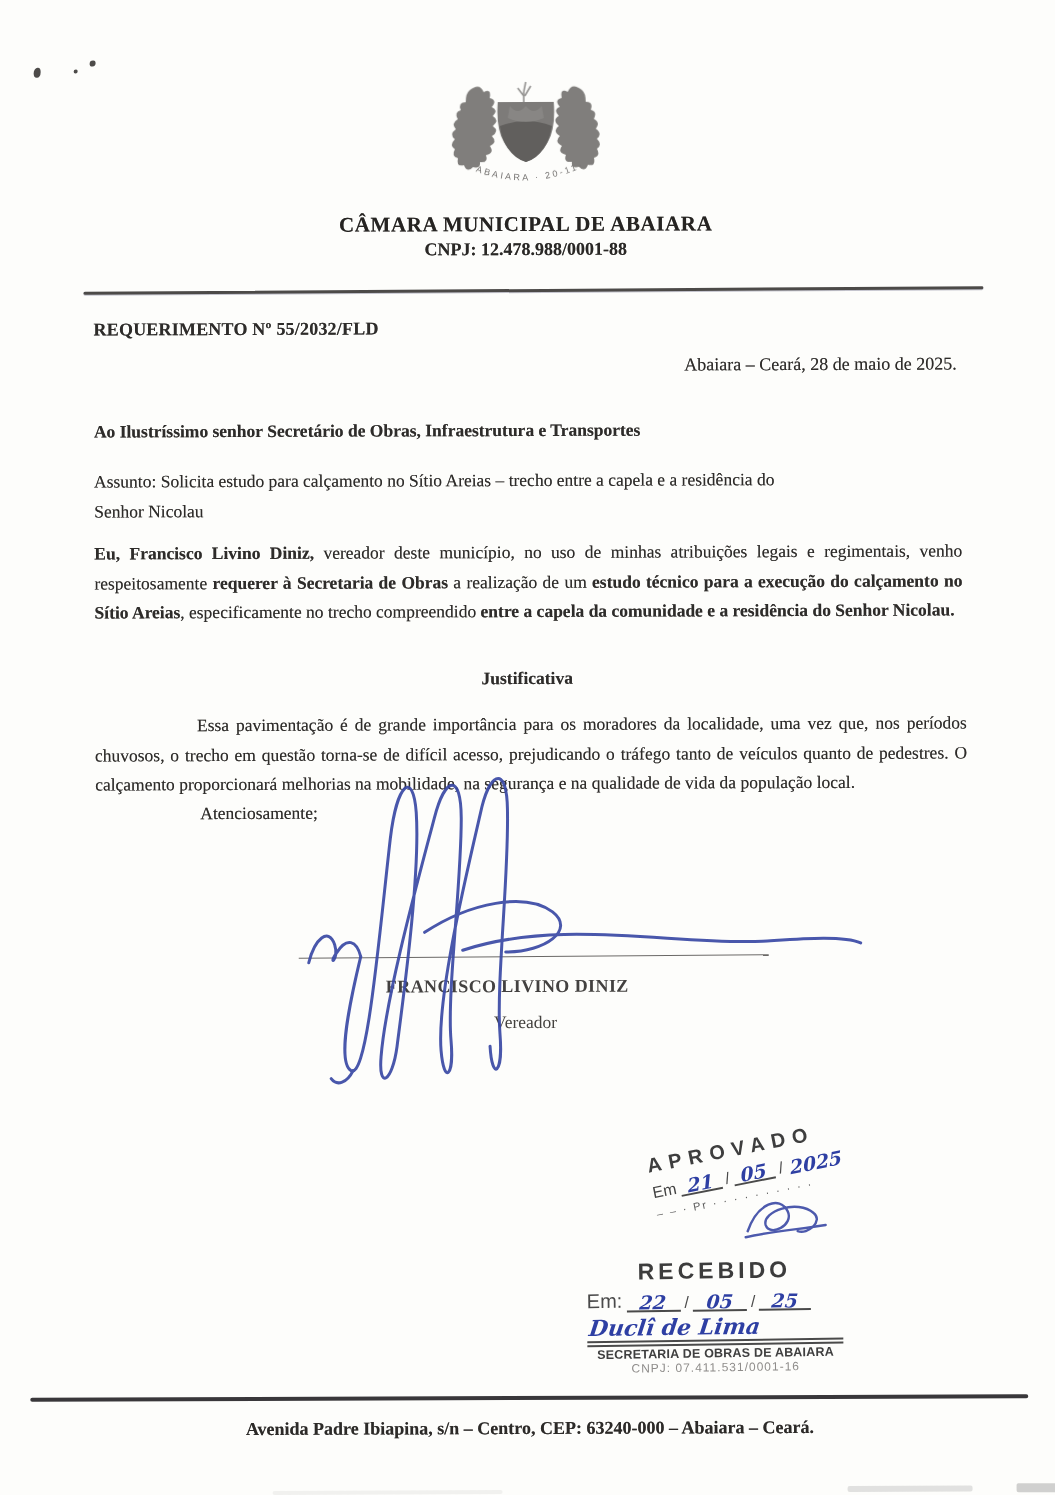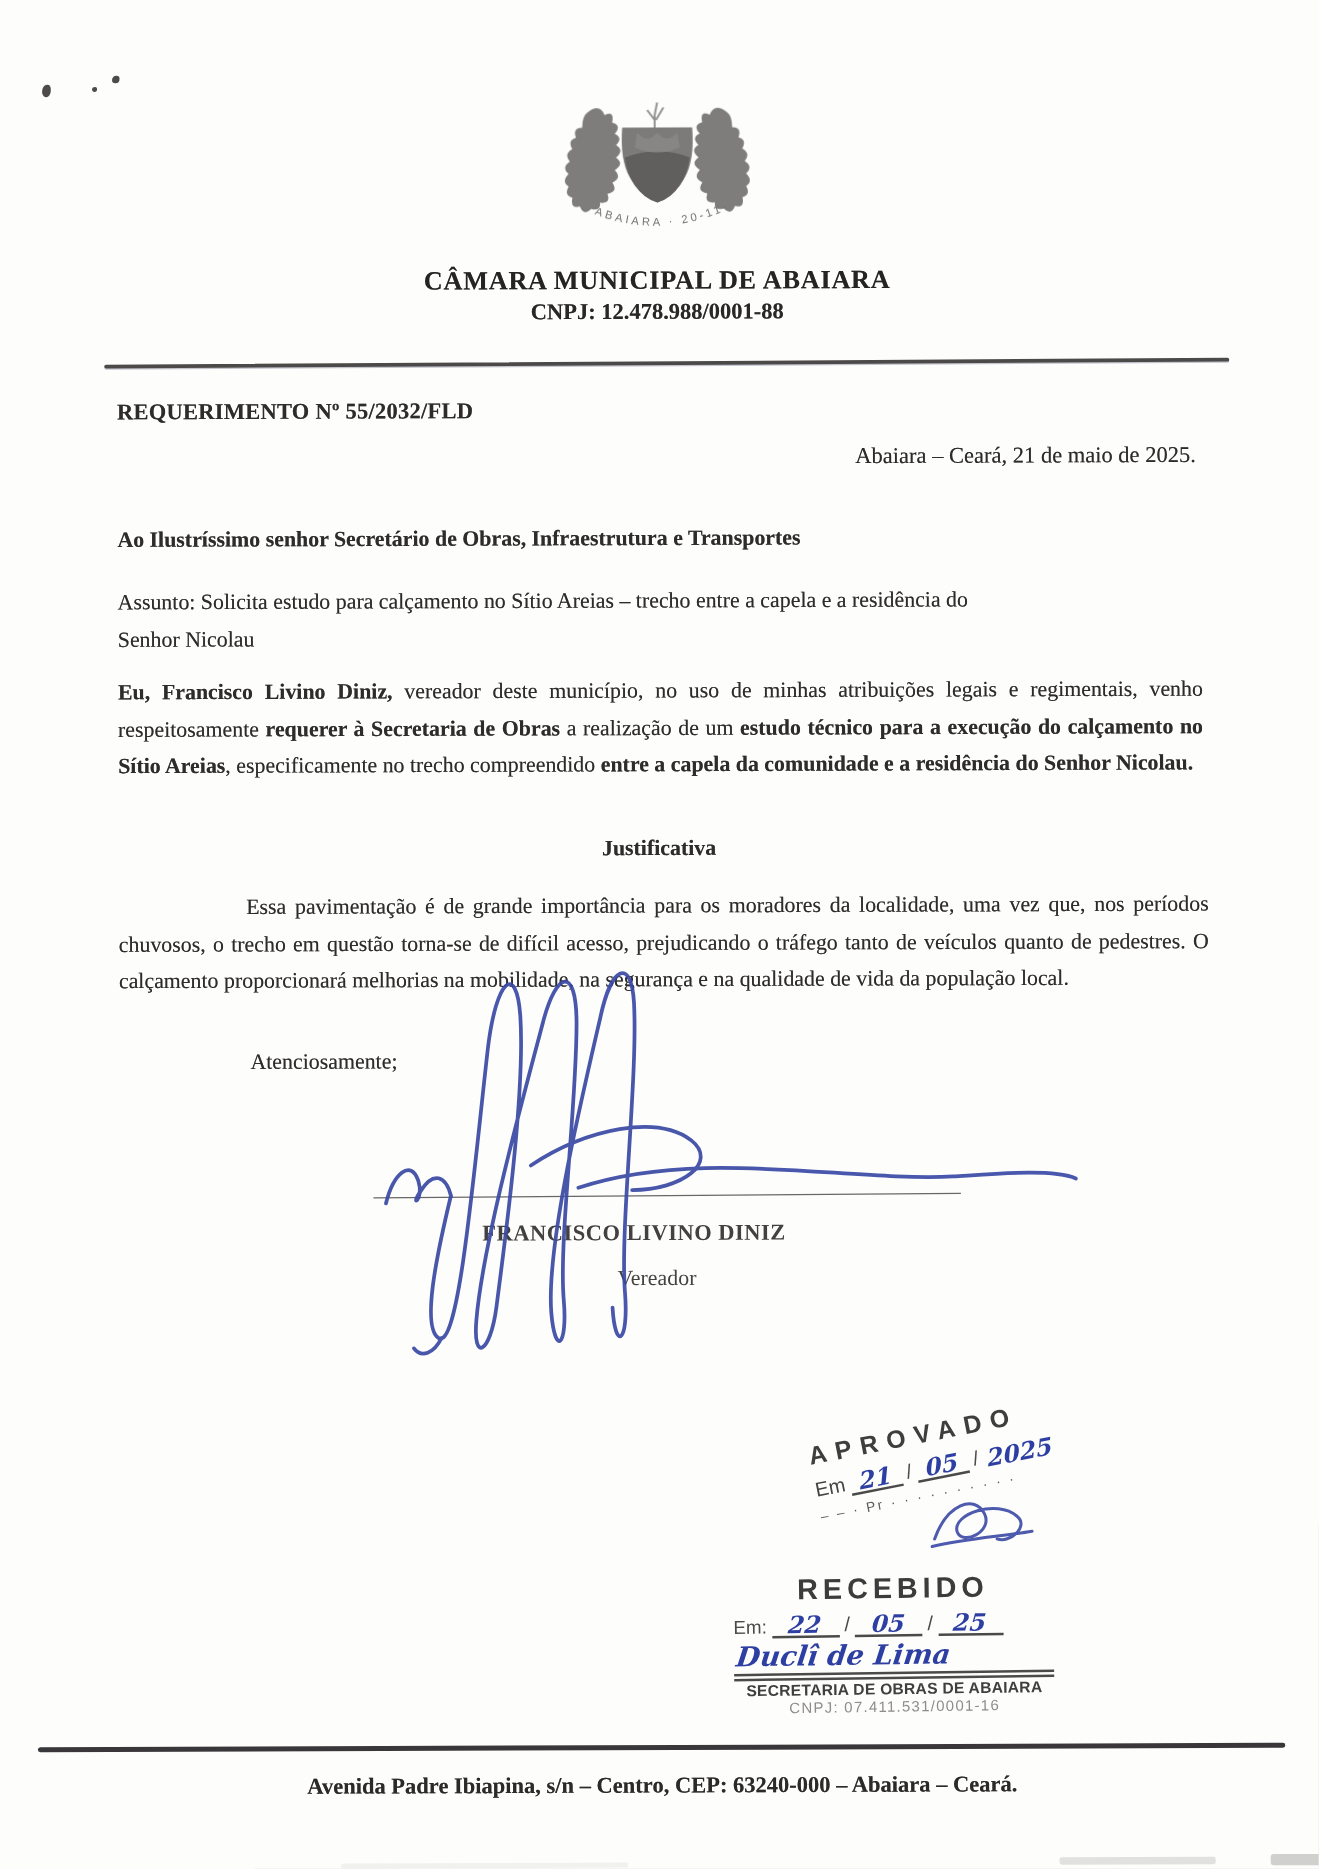--- a/index.html
+++ b/index.html
@@ -22,39 +22,39 @@
   .rule-header{left:85px;top:289px;width:900px;height:3px;transform:rotate(-0.15deg);box-shadow:0 1px 0 rgba(90,90,120,.35);}
   .rule-footer{left:28px;top:1396px;width:998px;height:4px;background:#39373a;}
   
   .doc-title{left:95px;top:318px;font-size:18px;font-weight:bold;letter-spacing:.2px;}
   .dateline{right:97px;top:355px;font-size:18px;}
   .addressee{left:95px;top:420px;font-size:17.5px;font-weight:bold;}
   .subject{left:95px;top:465px;width:880px;font-size:17.5px;line-height:30px;}
   .para{left:95px;top:538px;width:868px;font-size:17.5px;line-height:29.5px;text-align:justify;}
   .para2{left:95px;top:710px;width:872px;font-size:17.5px;line-height:29.5px;text-align:justify;text-indent:102px;}
   .just-title{left:0;right:0;top:668px;font-size:17.5px;font-weight:bold;}
-  .closing{left:200px;top:838px;font-size:17.5px;}
+  .closing{left:200px;top:802px;font-size:17.5px;}
   .b{font-weight:bold;}
   .soft{text-shadow:0 0 .5px rgba(40,38,36,.55);}
   
   .sig-line{left:298px;top:956px;width:470px;height:0;border-top:1.6px solid #6a6866;transform:rotate(-0.25deg);}
   .sig-name{left:385px;top:976px;font-size:18px;font-weight:bold;color:#434140;letter-spacing:.4px;}
   .sig-role{left:493px;top:1012px;font-size:17.5px;color:#44423f;}
   
   .stamp{font-family:"Liberation Sans", sans-serif;color:#434343;}
   .stamp-aprovado{left:650px;top:1155px;width:250px;transform:rotate(-11deg);transform-origin:left center;}
   .stamp-aprovado .lbl{font-size:20px;font-weight:bold;letter-spacing:7px;color:#3e3e3e;}
   .stamp-row{display:flex;align-items:flex-end;gap:4px;margin-top:4px;font-size:16px;}
   .blank{display:inline-block;border-bottom:2px solid #4a4a4a;text-align:center;line-height:1;}
   .ink{font-family:"DejaVu Serif", serif;font-style:italic;color:#2e3fa3;font-weight:bold;}
   .ink-lg{font-size:19px;display:inline-block;transform:skewX(-6deg) translateY(2px);}
   .dash-row{margin-top:6px;font-size:11px;color:#5a5a5a;letter-spacing:2px;}
   .stamp-recebido{left:585px;top:1258px;width:256px;transform:rotate(-0.6deg);}
   .stamp-recebido .lbl{font-size:23px;font-weight:bold;letter-spacing:4px;color:#3c3c3c;text-align:center;}
-  .rec-em{font-size:15px;color:#4a4a4a;}
+  .rec-em{font-size:20px;color:#4a4a4a;}
   .rec-org{margin-top:2px;font-size:12.5px;font-weight:bold;color:#3f3f3f;text-align:center;letter-spacing:.2px;border-top:2px solid #4a4a4a;padding-top:1px;}
   .rec-cnpj{font-size:12px;color:#8f8d8b;text-align:center;letter-spacing:1px;}
   .rec-name-line{border-bottom:2px solid #4a4a4a;margin-top:2px;padding:0 4px 0 2px;}
   .rec-name{font-size:22px;}
   
   .footer-text{left:0;right:0;top:1418px;font-size:18px;font-weight:bold;color:#2c2a28;}
   
   .speck{background:#4d4b49;border-radius:60% 40% 55% 45%;}
   .smudge{background:#9a9a9a;opacity:.28;border-radius:2px;}
   svg.overlay{position:absolute;left:0;top:0;pointer-events:none;}
@@ -95,21 +95,21 @@
       <text font-family="Liberation Sans, sans-serif" font-size="9" letter-spacing="2.5" fill="#757371">
         <textPath href="#bannerArc" startOffset="8">ABAIARA · 20-11-1957</textPath>
       </text>
     </svg>
 
     <div class="abs center org-name soft">CÂMARA MUNICIPAL DE ABAIARA</div>
     <div class="abs center org-cnpj soft">CNPJ: 12.478.988/0001-88</div>
     <div class="abs rule rule-header"></div>
 
     <div class="abs doc-title soft">REQUERIMENTO Nº 55/2032/FLD</div>
-    <div class="abs dateline soft">Abaiara – Ceará, 21 de maio de 2025.</div>
+    <div class="abs dateline soft">Abaiara – Ceará, 28 de maio de 2025.</div>
     <div class="abs addressee soft">Ao Ilustríssimo senhor Secretário de Obras, Infraestrutura e Transportes</div>
     <div class="abs subject soft">
       <div>Assunto: Solicita estudo para calçamento no Sítio Areias – trecho entre a capela e a residência do</div>
       <div>Senhor Nicolau</div>
     </div>
 
     <div class="abs para soft"><span class="b">Eu, Francisco Livino Diniz,</span><span> vereador deste município, no uso de minhas atribuições legais e regimentais, venho respeitosamente </span><span class="b">requerer à Secretaria de Obras</span><span> a realização de um </span><span class="b">estudo técnico para a execução do calçamento no Sítio Areias</span><span>, especificamente no trecho compreendido </span><span class="b">entre a capela da comunidade e a residência do Senhor Nicolau.</span></div>
 
     <div class="abs center just-title soft">Justificativa</div>
     <div class="abs para2 soft">Essa pavimentação é de grande importância para os moradores da localidade, uma vez que, nos períodos chuvosos, o trecho em questão torna-se de difícil acesso, prejudicando o tráfego tanto de veículos quanto de pedestres. O calçamento proporcionará melhorias na mobilidade, na segurança e na qualidade de vida da população local.</div>

